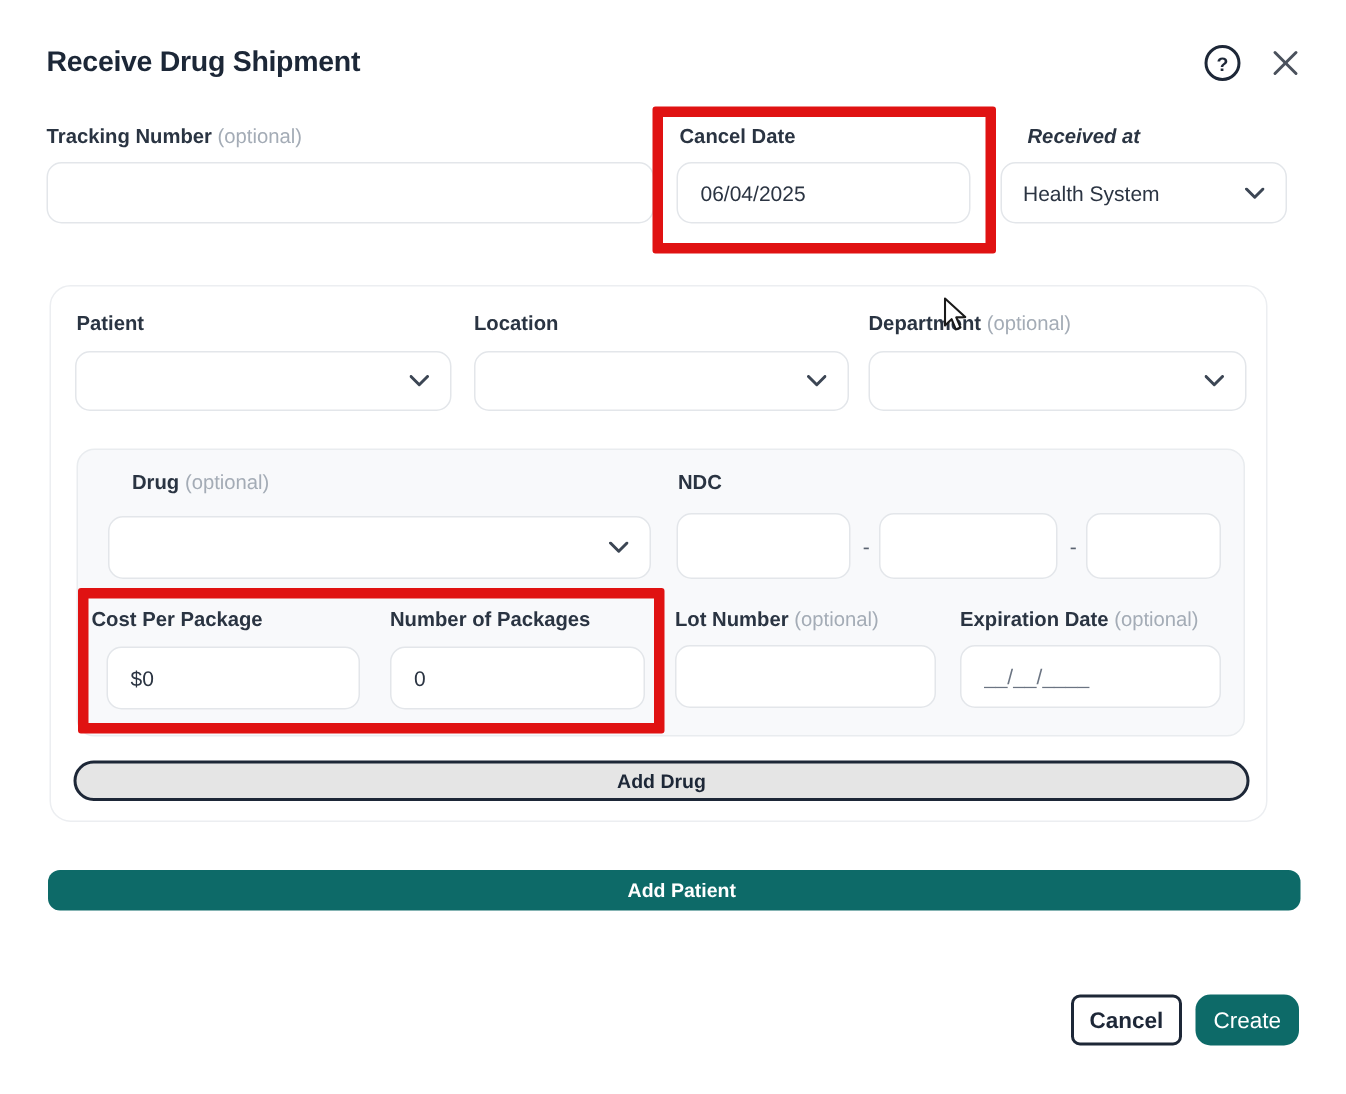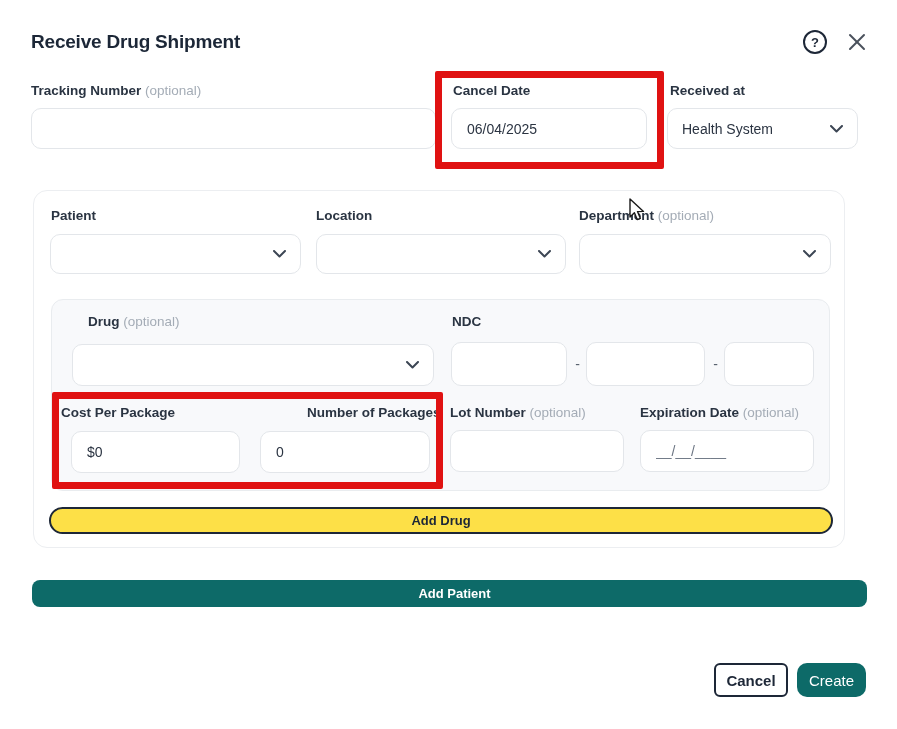--- a/index.html
+++ b/index.html
@@ -34,21 +34,21 @@
     border:1px solid #eceef1; border-radius:14px; background:#ffffff;
   }
   .inner-card {
     border:1px solid #e9ecef; border-radius:12px; background:#f8f9fb;
   }
 
   .dash { font-size:14px; color:#5a6370; text-align:center; line-height:44px; }
 
   .btn-outline {
     display:flex; align-items:center; justify-content:center;
-    background:#fde047; border:2px solid #1d2737; border-radius:14px;
+    background:#e5e5e5; border:2px solid #1d2737; border-radius:14px;
     font-size:13px; font-weight:bold; color:#1d2737; cursor:pointer;
     font-family:"Liberation Sans", sans-serif;
   }
   .btn-teal {
     display:flex; align-items:center; justify-content:center;
     background:#0d6a68; border:none; border-radius:8px;
     font-size:13px; font-weight:bold; color:#ffffff; cursor:pointer;
     font-family:"Liberation Sans", sans-serif;
     padding-left:16px;
   }
@@ -95,21 +95,21 @@
       <line x1="2" y1="2" x2="16" y2="16" stroke="#4a515c" stroke-width="2" stroke-linecap="round"></line>
       <line x1="16" y1="2" x2="2" y2="16" stroke="#4a515c" stroke-width="2" stroke-linecap="round"></line>
     </svg>
   </div>
 
   <div class="abs lbl" style="left:31px; top:83px;">
     <span>Tracking Number</span>
     <span class="opt">(optional)</span>
   </div>
   <div class="abs lbl" style="left:453px; top:83px;">Cancel Date</div>
-  <div class="abs lbl" style="left:670px; top:83px;">Received at</div>
+  <div class="abs lbl" style="left:685px; top:83px;font-style:italic;">Received at</div>
 
   <input class="abs field" style="left: 31px; top: 108px; width: 405px; height: 41px;" value="">
 
   <input class="abs field" style="left: 451px; top: 108px; width: 196px; height: 41px;" value="06/04/2025">
 
   <div class="abs select" style="left:667px; top:108px; width:191px; height:41px;text-align:right;">
     <span>Health System</span>
     <span class="chev">
       <svg width="13" height="8" viewBox="0 0 13 8">
           <polyline points="1,1 6.5,6.5 12,1" fill="none" stroke="#3c4654" stroke-width="2" stroke-linecap="round" stroke-linejoin="round"></polyline>
@@ -172,21 +172,21 @@
         </span>
       </div>
 
       <input class="abs field" style="left: 399px; top: 42px; width: 116px; height: 44px;" value="">
       <div class="abs dash" style="left:519px; top:42px; width:13px;">-</div>
       <input class="abs field" style="left: 534px; top: 42px; width: 119px; height: 44px;" value="">
       <div class="abs dash" style="left:657px; top:42px; width:13px;">-</div>
       <input class="abs field" style="left: 672px; top: 42px; width: 90px; height: 44px;" value="">
 
       <div class="abs lbl" style="left:9px; top:105px;">Cost Per Package</div>
-      <div class="abs lbl" style="left:208px; top:105px;margin-left:47px;">Number of Packages</div>
+      <div class="abs lbl" style="left:208px; top:105px;">Number of Packages</div>
       <div class="abs lbl" style="left:398px; top:105px;">
         <span>Lot Number</span>
         <span class="opt">(optional)</span>
       </div>
       <div class="abs lbl" style="left:588px; top:105px;">
         <span>Expiration Date</span>
         <span class="opt">(optional)</span>
       </div>
 
       <input class="abs field" style="left: 19px; top: 131px; width: 169px; height: 42px;" value="$0">

